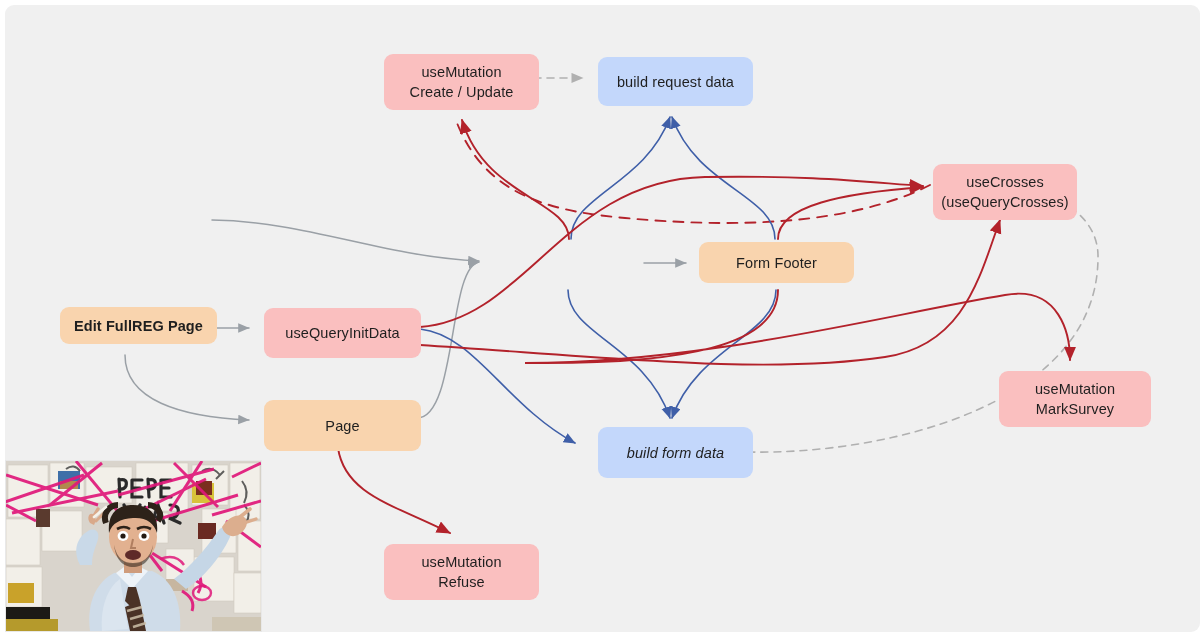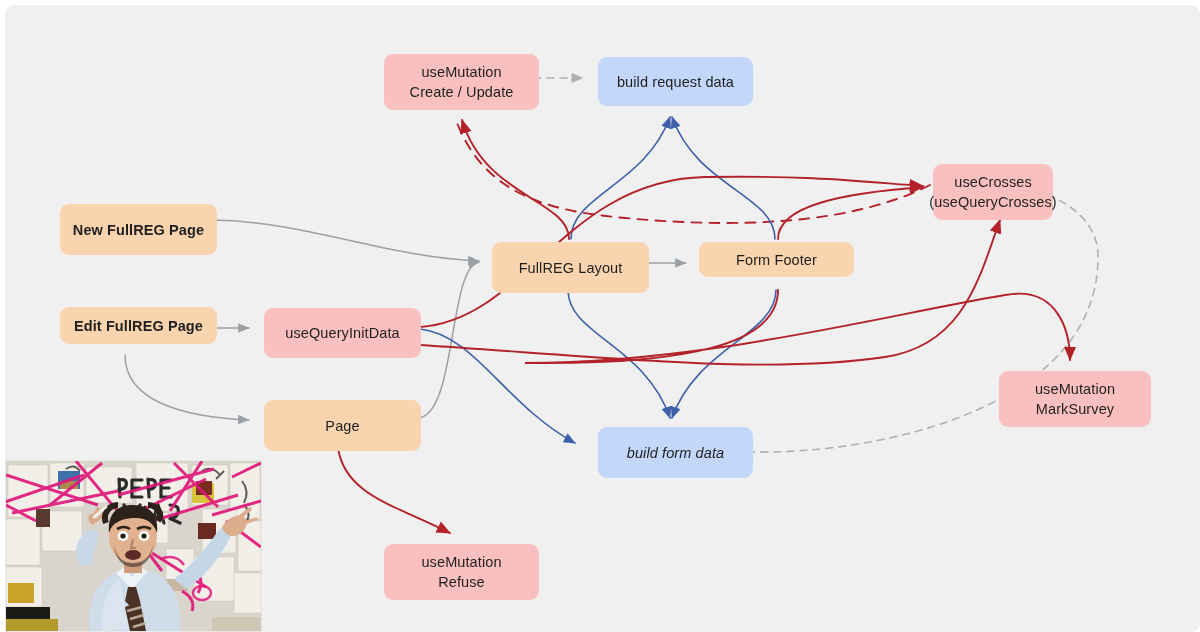--- a/index.html
+++ b/index.html
@@ -126,33 +126,31 @@
         <path d="M 333,443 C 340,490 390,500 445,528" stroke="#b3222b" stroke-width="1.9" marker-end="url(#ar-red)"></path>
 
       </g>
     </svg>
 
     <div class="node pink" style="left:379px; top:49px;  width:155px; height:56px;">useMutation
 Create / Update</div>
 
     <div class="node blue" style="left:593px; top:52px;  width:155px; height:49px;">build request data</div>
 
-    <div class="node orange bold" style="left:55px;  top:199px; width:157px; height:51px;">New FullREG Page</div>
 
     <div class="node orange bold" style="left:55px;  top:302px; width:157px; height:37px;">Edit FullREG Page</div>
 
     <div class="node pink" style="left:259px; top:303px; width:157px; height:50px;">useQueryInitData</div>
 
     <div class="node orange" style="left:259px; top:395px; width:157px; height:51px;">Page</div>
 
-    <div class="node orange" style="left:487px; top:237px; width:157px; height:51px;">FullREG Layout</div>
-
-    <div class="node orange" style="left:694px; top:237px; width:155px; height:35px;">Form Footer</div>
-
-    <div class="node pink" style="left:928px; top:159px; width:120px; height:56px;">useCrosses
+
+    <div class="node orange" style="left:694px; top:237px; width:155px; height:41px;">Form Footer</div>
+
+    <div class="node pink" style="left:928px; top:159px; width:144px; height:56px;">useCrosses
 (useQueryCrosses)</div>
 
     <div class="node pink" style="left:994px; top:366px; width:152px; height:56px;">useMutation
 MarkSurvey</div>
 
     <div class="node blue" style="left:593px; top:422px; width:155px; height:51px;font-style:italic;">build form data</div>
 
     <div class="node pink" style="left:379px; top:539px; width:155px; height:56px;">useMutation
 Refuse</div>
 

